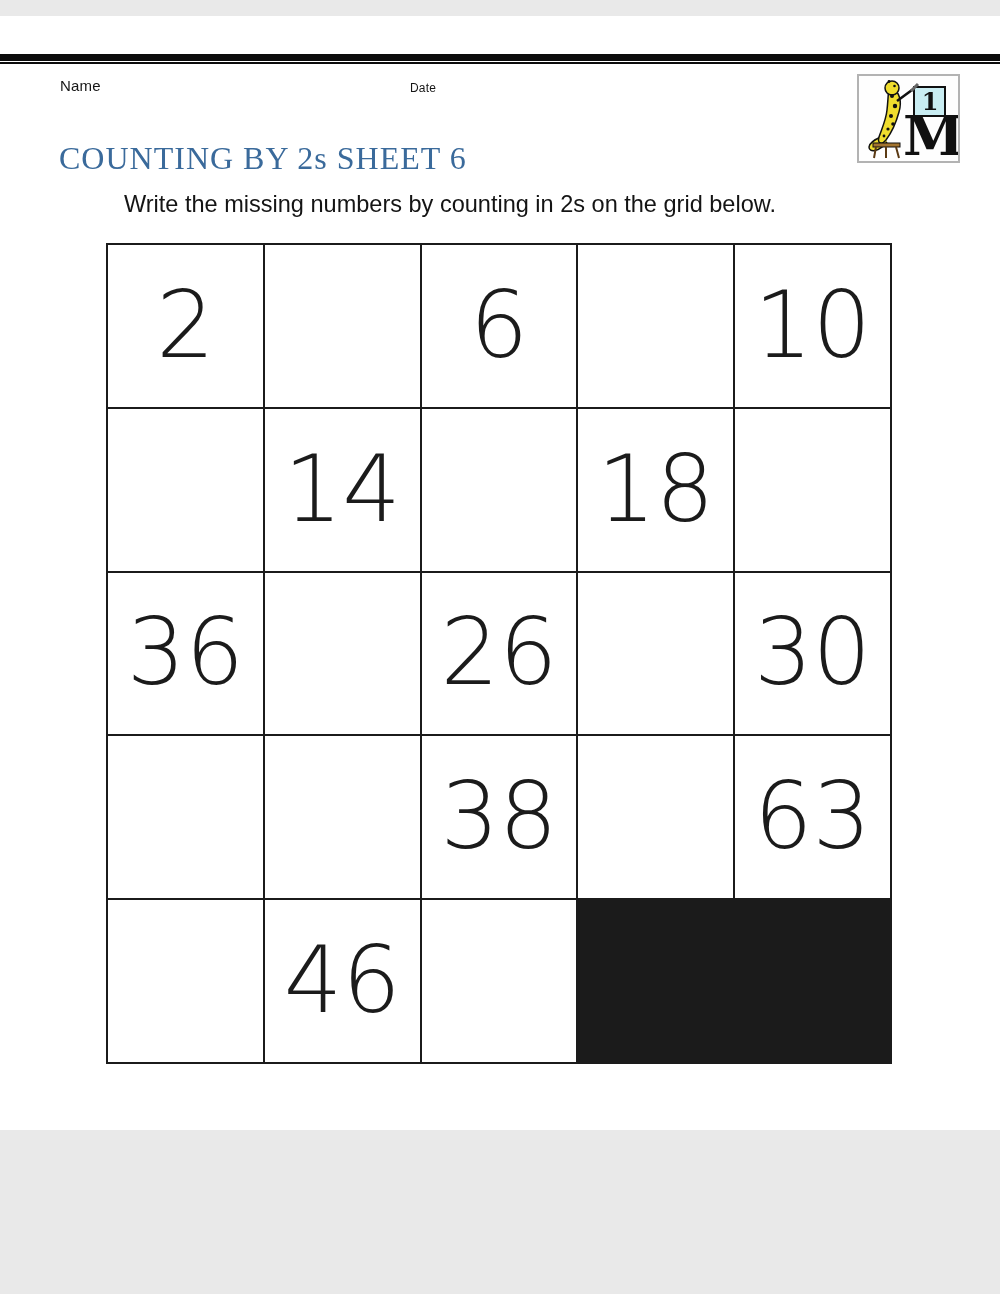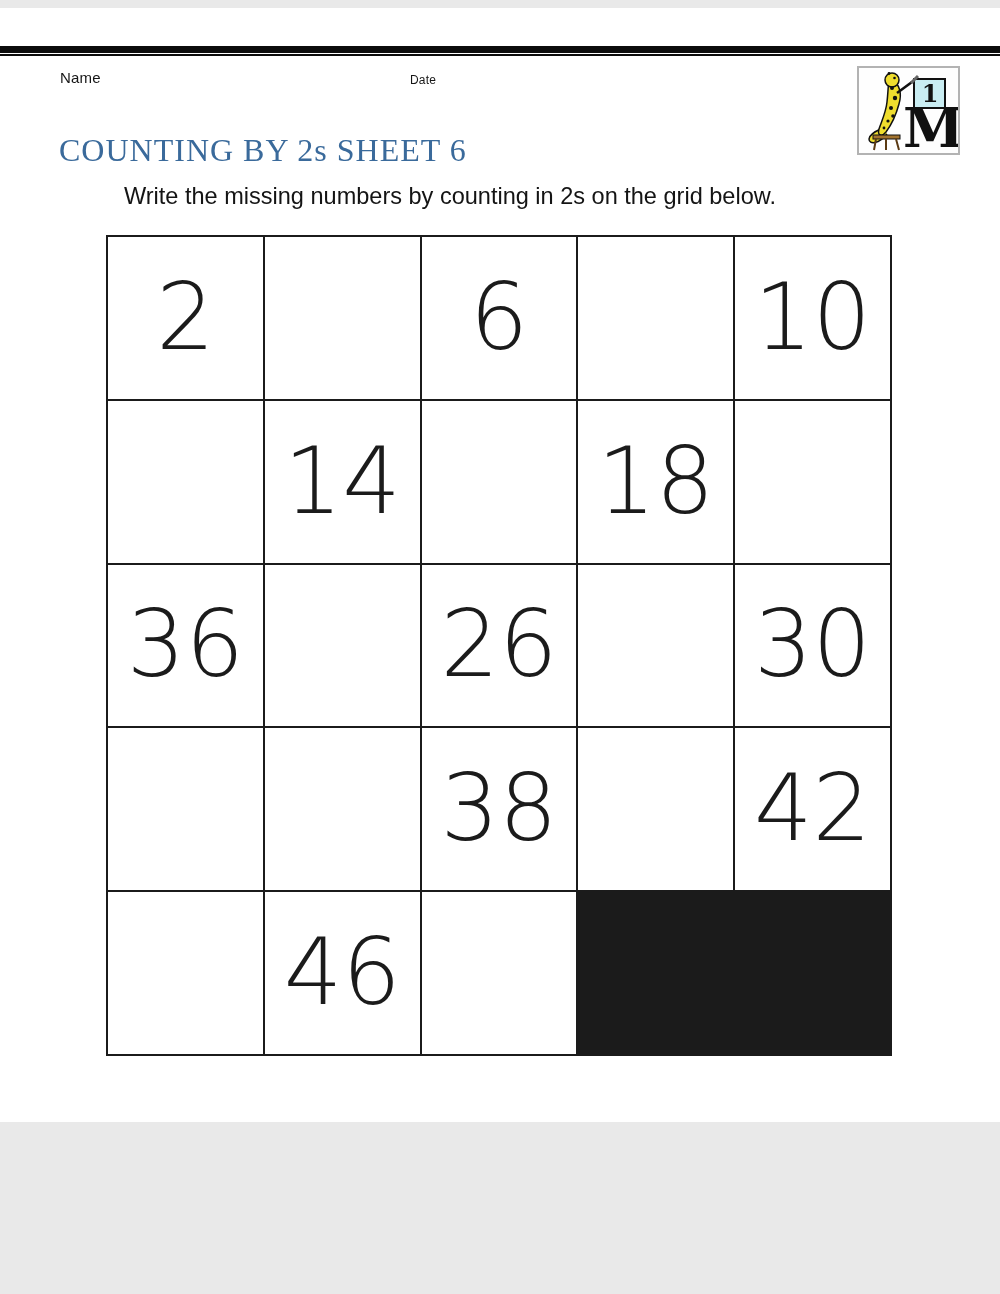--- a/index.html
+++ b/index.html
@@ -1,18 +1,18 @@
 <!DOCTYPE html>
 <html><head>
 <meta charset="utf-8">
 <style>
   html,body{margin:0;padding:0;background:#e9e9e9;}
   .page{
     position:relative;width:1000px;height:1114px;background:#ffffff;
-    margin:8px auto;overflow:hidden;
+    margin:16px auto;overflow:hidden;
     font-family:"Liberation Sans",sans-serif;color:#161616;
   }
   
   .rule-thick{position:absolute;left:0;top:38px;width:1000px;height:7px;background:#0c0c0c;}
   .rule-thin{position:absolute;left:0;top:46px;width:1000px;height:2px;background:#0c0c0c;}
 
   .name-label{position:absolute;left:60px;top:61px;font-size:15px;letter-spacing:.2px;}
   .date-label{position:absolute;left:410px;top:65px;font-size:12px;letter-spacing:.2px;}
 
   
@@ -115,21 +115,21 @@
     <div class="cell"></div>
     <div class="cell">36</div>
     <div class="cell"></div>
     <div class="cell">26</div>
     <div class="cell"></div>
     <div class="cell">30</div>
     <div class="cell"></div>
     <div class="cell"></div>
     <div class="cell">38</div>
     <div class="cell"></div>
-    <div class="cell">42</div>
+    <div class="cell">63</div>
     <div class="cell"></div>
     <div class="cell">46</div>
     <div class="cell"></div>
   </div>
 
   <div class="footer-logo">
     <svg width="30" height="45" viewBox="0 0 30 45">
       <rect x="14" y="2" width="13" height="12" fill="#c9edf2" stroke="#111" stroke-width="1.4"></rect>
       <path d="M17,5 L23,5 M17,9 L23,9" stroke="#8a2222" stroke-width="1.2" fill="none"></path>
       <path d="M9,34 C5,39 1,39 1,36 C1,33 5,32 8,30" fill="#efdd2e" stroke="#111" stroke-width="1"></path>

